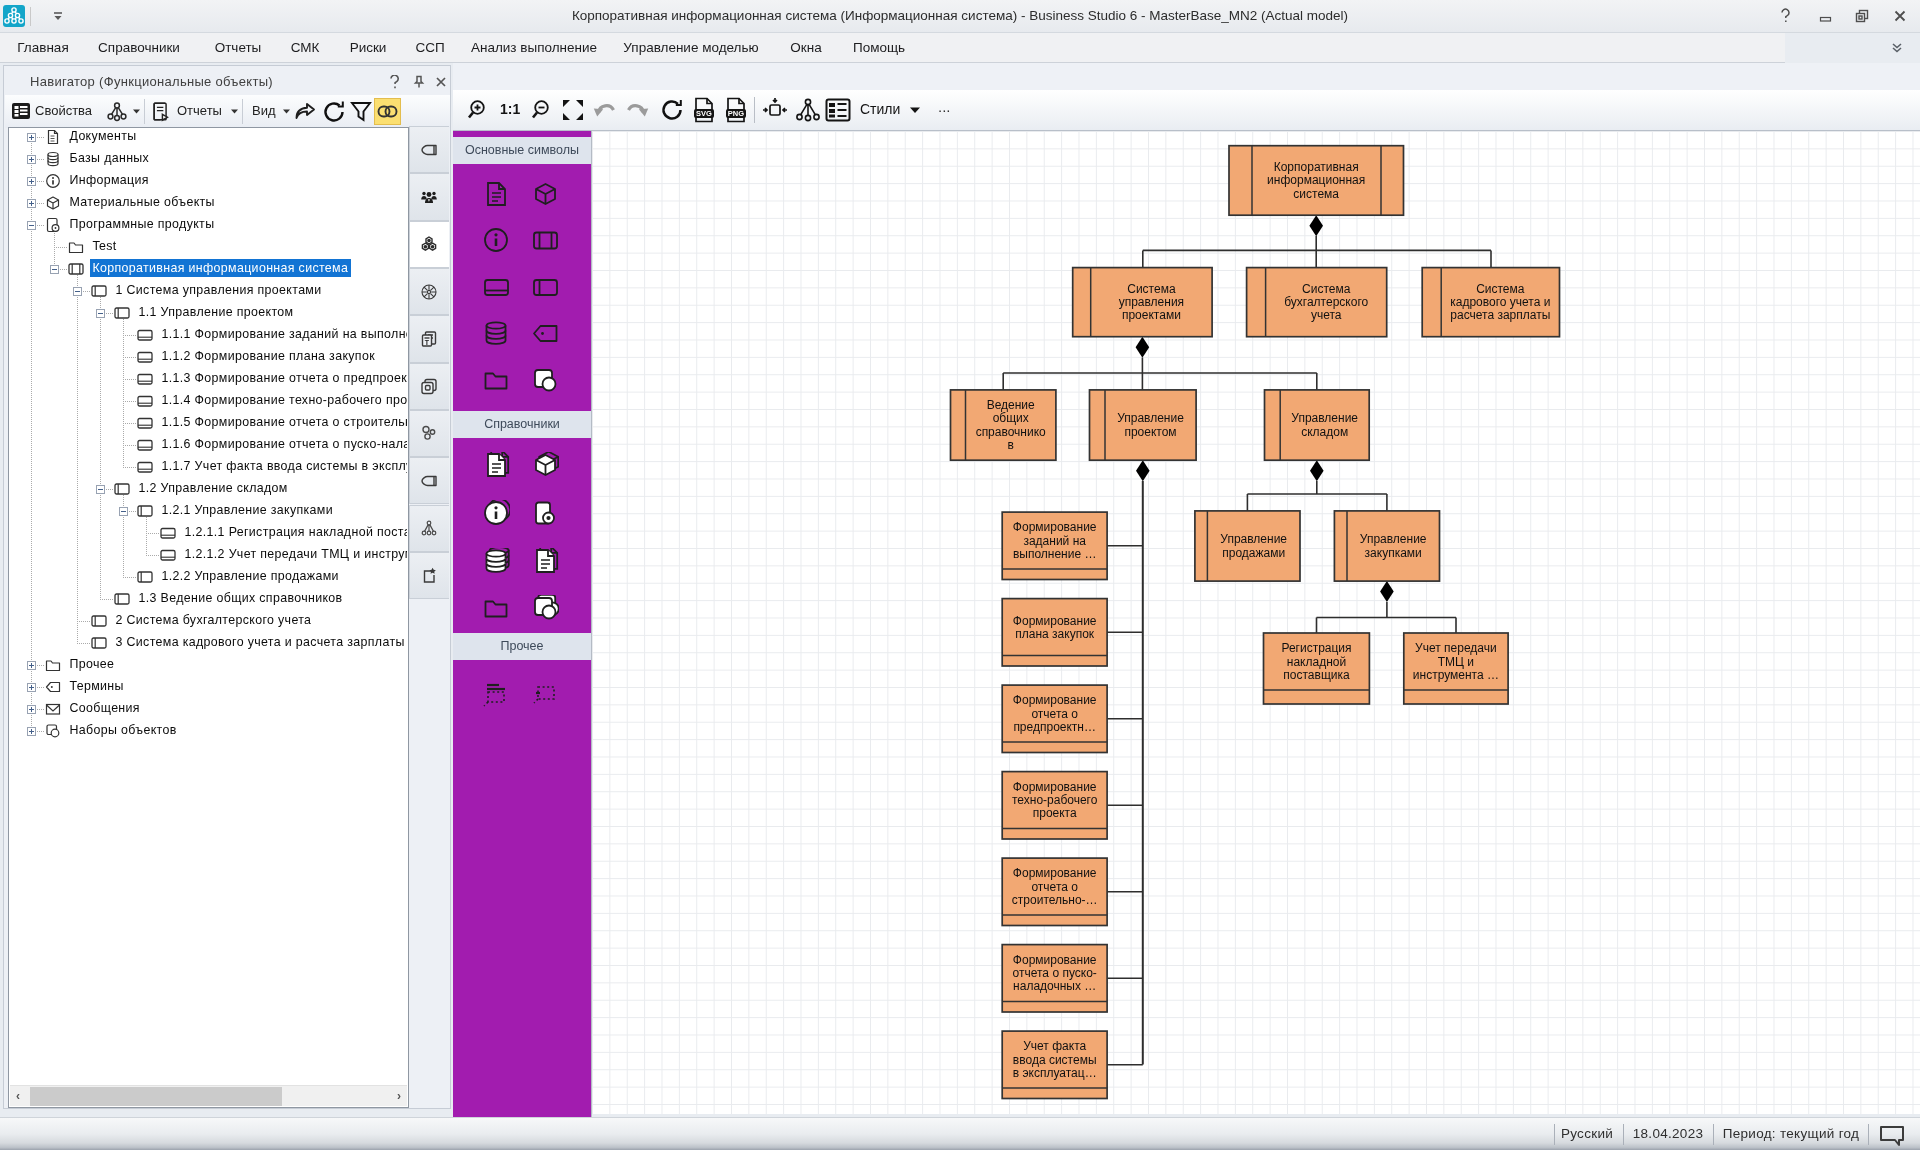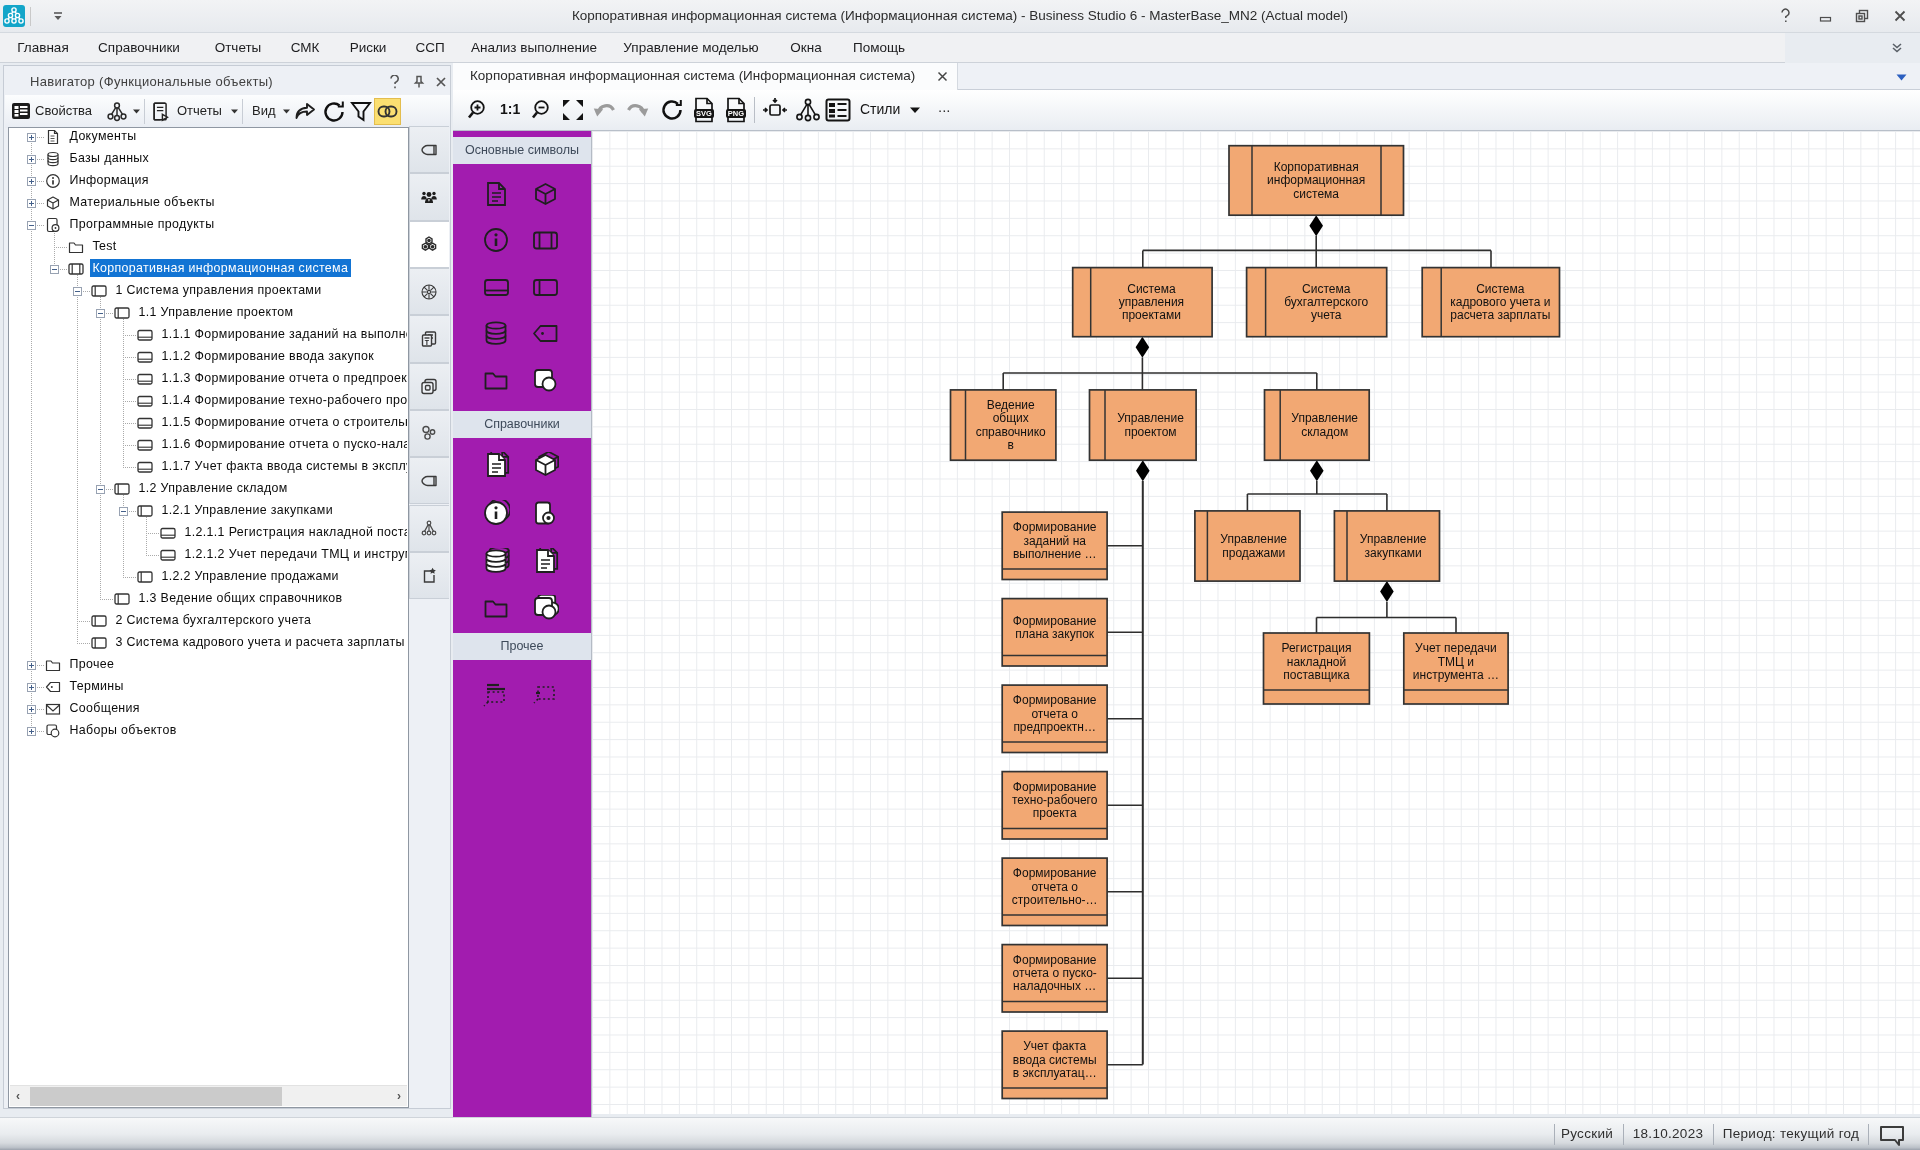--- a/index.html
+++ b/index.html
@@ -250,21 +250,21 @@
 <svg class="abs" style="left:127px;top:198px" width="16" height="16" viewBox="0 0 16 16">
           <rect x="1" y="3.5" width="14" height="9.5" rx="1.5" fill="#fff" stroke="#333" stroke-width="1.3"></rect>
           <path d="M1,10.2 h14" stroke="#333" stroke-width="1.1"></path>
         </svg>
 <div class="trow" style="left:151.5px;top:198px">1.1.1 Формирование заданий на выполнение работ</div>
 <div class="hdot" style="left:113px;top:228px;width:13px"></div>
 <svg class="abs" style="left:127px;top:220px" width="16" height="16" viewBox="0 0 16 16">
           <rect x="1" y="3.5" width="14" height="9.5" rx="1.5" fill="#fff" stroke="#333" stroke-width="1.3"></rect>
           <path d="M1,10.2 h14" stroke="#333" stroke-width="1.1"></path>
         </svg>
-<div class="trow" style="left:151.5px;top:220px">1.1.2 Формирование ввода закупок</div>
+<div class="trow" style="left:151.5px;top:220px">1.1.2 Формирование плана закупок</div>
 <div class="hdot" style="left:113px;top:250px;width:13px"></div>
 <svg class="abs" style="left:127px;top:242px" width="16" height="16" viewBox="0 0 16 16">
           <rect x="1" y="3.5" width="14" height="9.5" rx="1.5" fill="#fff" stroke="#333" stroke-width="1.3"></rect>
           <path d="M1,10.2 h14" stroke="#333" stroke-width="1.1"></path>
         </svg>
 <div class="trow" style="left:151.5px;top:242px">1.1.3 Формирование отчета о предпроектном обсл</div>
 <div class="hdot" style="left:113px;top:272px;width:13px"></div>
 <svg class="abs" style="left:127px;top:264px" width="16" height="16" viewBox="0 0 16 16">
           <rect x="1" y="3.5" width="14" height="9.5" rx="1.5" fill="#fff" stroke="#333" stroke-width="1.3"></rect>
           <path d="M1,10.2 h14" stroke="#333" stroke-width="1.1"></path>
@@ -451,30 +451,20 @@
     </svg>
 <div class="vtab" style="top:423.8px;height:47.3px"></div>
 <svg class="abs" style="left:11px;top:438.3px" width="18" height="18" viewBox="0 0 18 18">
       <g fill="none" stroke="#3a3a3a" stroke-width="1.4">
         <path d="M13,5 h-8.5 v11 h9.5 v-7"></path>
         <path d="M11,2 l1.2,2.2 2.4,0.4 -1.8,1.7 0.5,2.4 -2.3,-1.1 -2.3,1.1 0.5,-2.4 -1.8,-1.7 2.4,-0.4 z" fill="#3a3a3a" stroke="none" transform="scale(0.9) translate(3,0)"></path>
       </g>
     </svg>
 </div>
 <div class="abs" id="docpanel">
-<div class="abs" id="tabbar">
-      <div class="abs" id="activetab"></div>
-<div class="abs tt" style="left:17px;top:5px;font-size:13.5px;color:#2b2b2b">Корпоративная информационная система (Информационная система)</div>
-<svg class="abs" style="left:484px;top:8px" width="11" height="11" viewBox="0 0 11 11" stroke="#444" stroke-width="1.5">
-        <path d="M1.5,1.5 L9.5,9.5 M9.5,1.5 L1.5,9.5"></path>
-      </svg>
-<svg class="abs" style="left:1443px;top:11px" width="11" height="7" viewBox="0 0 11 7">
-        <path d="M0.5,0.5 h10 L5.5,6.5 Z" fill="#2b5fc0"></path>
-      </svg>
-</div>
 <div class="abs" id="doctoolbar">
 <svg class="abs" style="left:14px;top:8px" width="24" height="24" viewBox="0 0 24 24">
         <g fill="none" stroke="#141414" stroke-width="1.8">
           <circle cx="10.5" cy="9.5" r="6.3"></circle>
           <path d="M6,14.5 L2,19.5" stroke-width="2.6"></path>
           <path d="M7.5,9.5 h6 M10.5,6.5 v6"></path>
         </g>
       </svg>
 <div class="abs tt" style="left:47px;top:11px;font-size:14px;font-weight:bold;color:#141414">1:1</div>
 <svg class="abs" style="left:78px;top:8px" width="24" height="24" viewBox="0 0 24 24">
@@ -871,17 +861,17 @@
         <text x="462.7" y="941.8" font-size="12" fill="#111" text-anchor="middle" dominant-baseline="central">в эксплуатац…</text>
       </svg>
 </div>
 </div>
 <div class="abs" id="statusbar">
 <div class="ssep" style="left:1554px"></div>
 <div class="ssep" style="left:1623px"></div>
 <div class="ssep" style="left:1713px"></div>
 <div class="ssep" style="left:1868px"></div>
 <div class="stext" style="left:1587px">Русский</div>
-<div class="stext" style="left:1668px">18.10.2023</div>
+<div class="stext" style="left:1668px">18.04.2023</div>
 <div class="stext" style="left:1791px">Период: текущий год</div>
 <svg class="abs" style="left:1879px;top:7px" width="26" height="22" viewBox="0 0 26 22">
       <path d="M2,2 h22 v13 h-4 v5 l-4,-5 h-14 z" fill="none" stroke="#3c3c3c" stroke-width="2" stroke-linejoin="round"></path>
     </svg>
 </div>
 </body></html>

